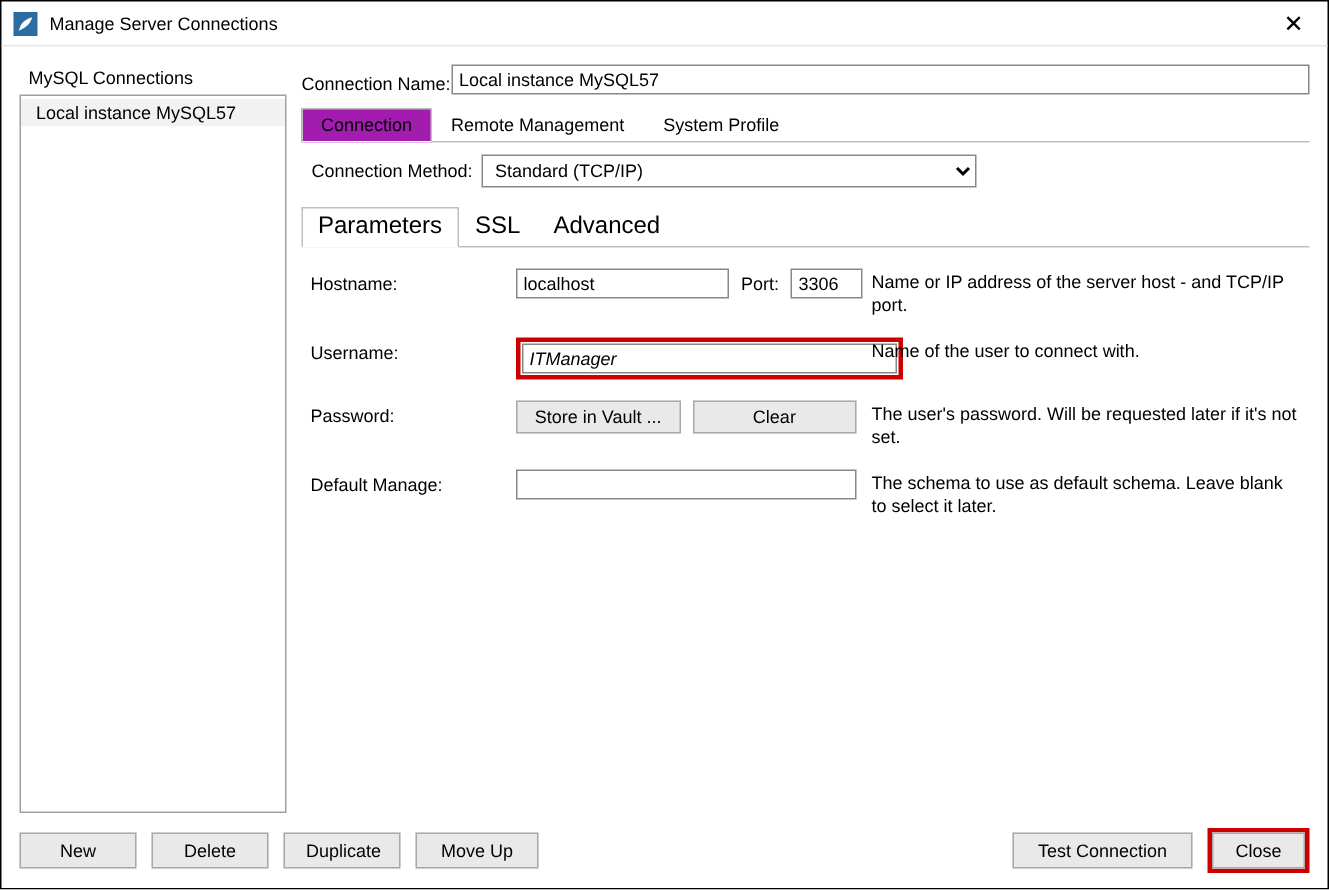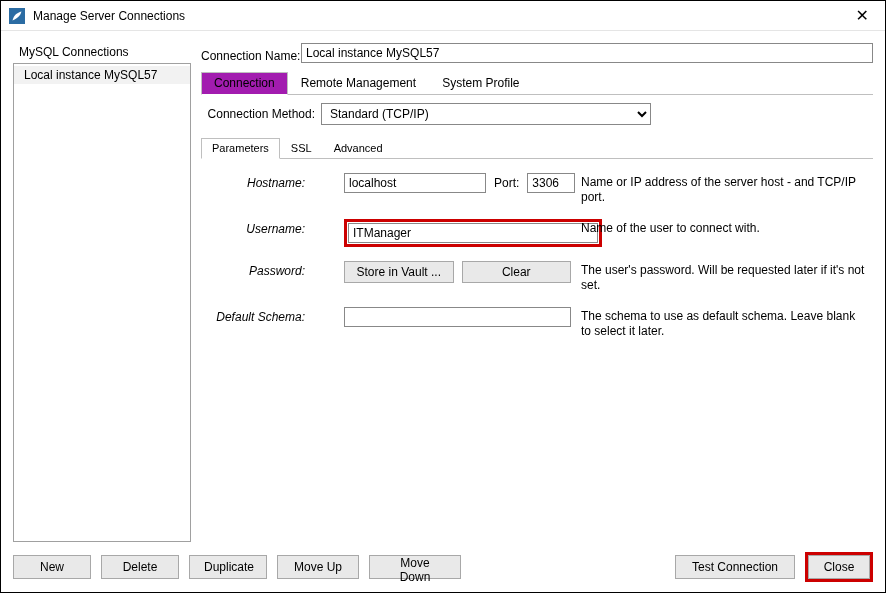--- a/index.html
+++ b/index.html
@@ -133,21 +133,21 @@
     padding-left: 4px;
   }
   .method-desc { margin-left: 10px; font-size: 12px; }
   .inner-tabs {
     display: flex;
     border-bottom: 1px solid #bfbfbf;
     position: relative;
   }
   .inner-tab {
     padding: 3px 10px 4px 10px;
-    font-size: 11px;
+    font-size: 16px;
     border: 1px solid transparent;
     border-bottom: none;
     cursor: default;
     position: relative;
     top: 1px;
     background: transparent;
   }
   .inner-tab.active {
     border-color: #bfbfbf;
     background: #fff;
@@ -157,44 +157,42 @@
     border: 0;
     padding: 14px 6px 6px 6px;
   }
   .form-row {
     display: flex;
     align-items: flex-start;
     margin-bottom: 14px;
   }
   .form-row .f-label {
     width: 106px;
-    text-align: right;
     padding-right: 8px;
     padding-top: 3px;
     font-size: 12px;
-    font-style: italic;
   }
   .form-row .f-fields {
     width: 258px;
     display: flex;
     align-items: center;
     gap: 8px;
     padding-left: 31px;
   }
   .form-row .f-desc {
     flex: 1;
     font-size: 12px;
     line-height: 1.25;
     padding-left: 10px;
     padding-top: 2px;
   }
   .host-input { width: 142px; }
   .port-label { font-size: 12px; }
   .port-input { width: 48px; }
-  .user-input { width: 250px; }
+  .user-input { width: 250px; font-style: italic; }
   .btn {
     height: 24px;
     border: 1px solid #a8a8a8;
     background: #e9e9e9;
     font-size: 12px;
     font-family: inherit;
     padding: 0 14px;
     cursor: default;
   }
   .btn.small { padding: 0 10px; height: 22px;}
@@ -302,39 +300,38 @@
             <div class="form-row">
               <div class="f-label">Password:</div>
               <div class="f-fields">
                 <button class="btn small" style="width:118px">Store in Vault ...</button>
                 <button class="btn small" style="width:118px">Clear</button>
               </div>
               <div class="f-desc">The user's password. Will be requested later if it's not set.</div>
             </div>
 
             <div class="form-row">
-              <div class="f-label">Default Schema:</div>
+              <div class="f-label">Default Manage:</div>
               <div class="f-fields">
                 <input class="text-input schema-input" value="" style="">
               </div>
               <div class="f-desc">The schema to use as default schema. Leave blank to select it later.</div>
             </div>
 
           </div>
 
         </div>
       </div>
     </div>
 
     <div class="bottom-bar">
       <button class="btn wide">New</button>
       <button class="btn wide">Delete</button>
       <button class="btn wide">Duplicate</button>
       <button class="btn mu">Move Up</button>
-      <button class="btn md">Move Down</button>
       <span class="spacer"></span>
       <button class="btn tc">Test Connection</button>
       <span class="close-highlight">
         <button class="btn cl">Close</button>
       </span>
     </div>
 
   </div>
 </div>
 

